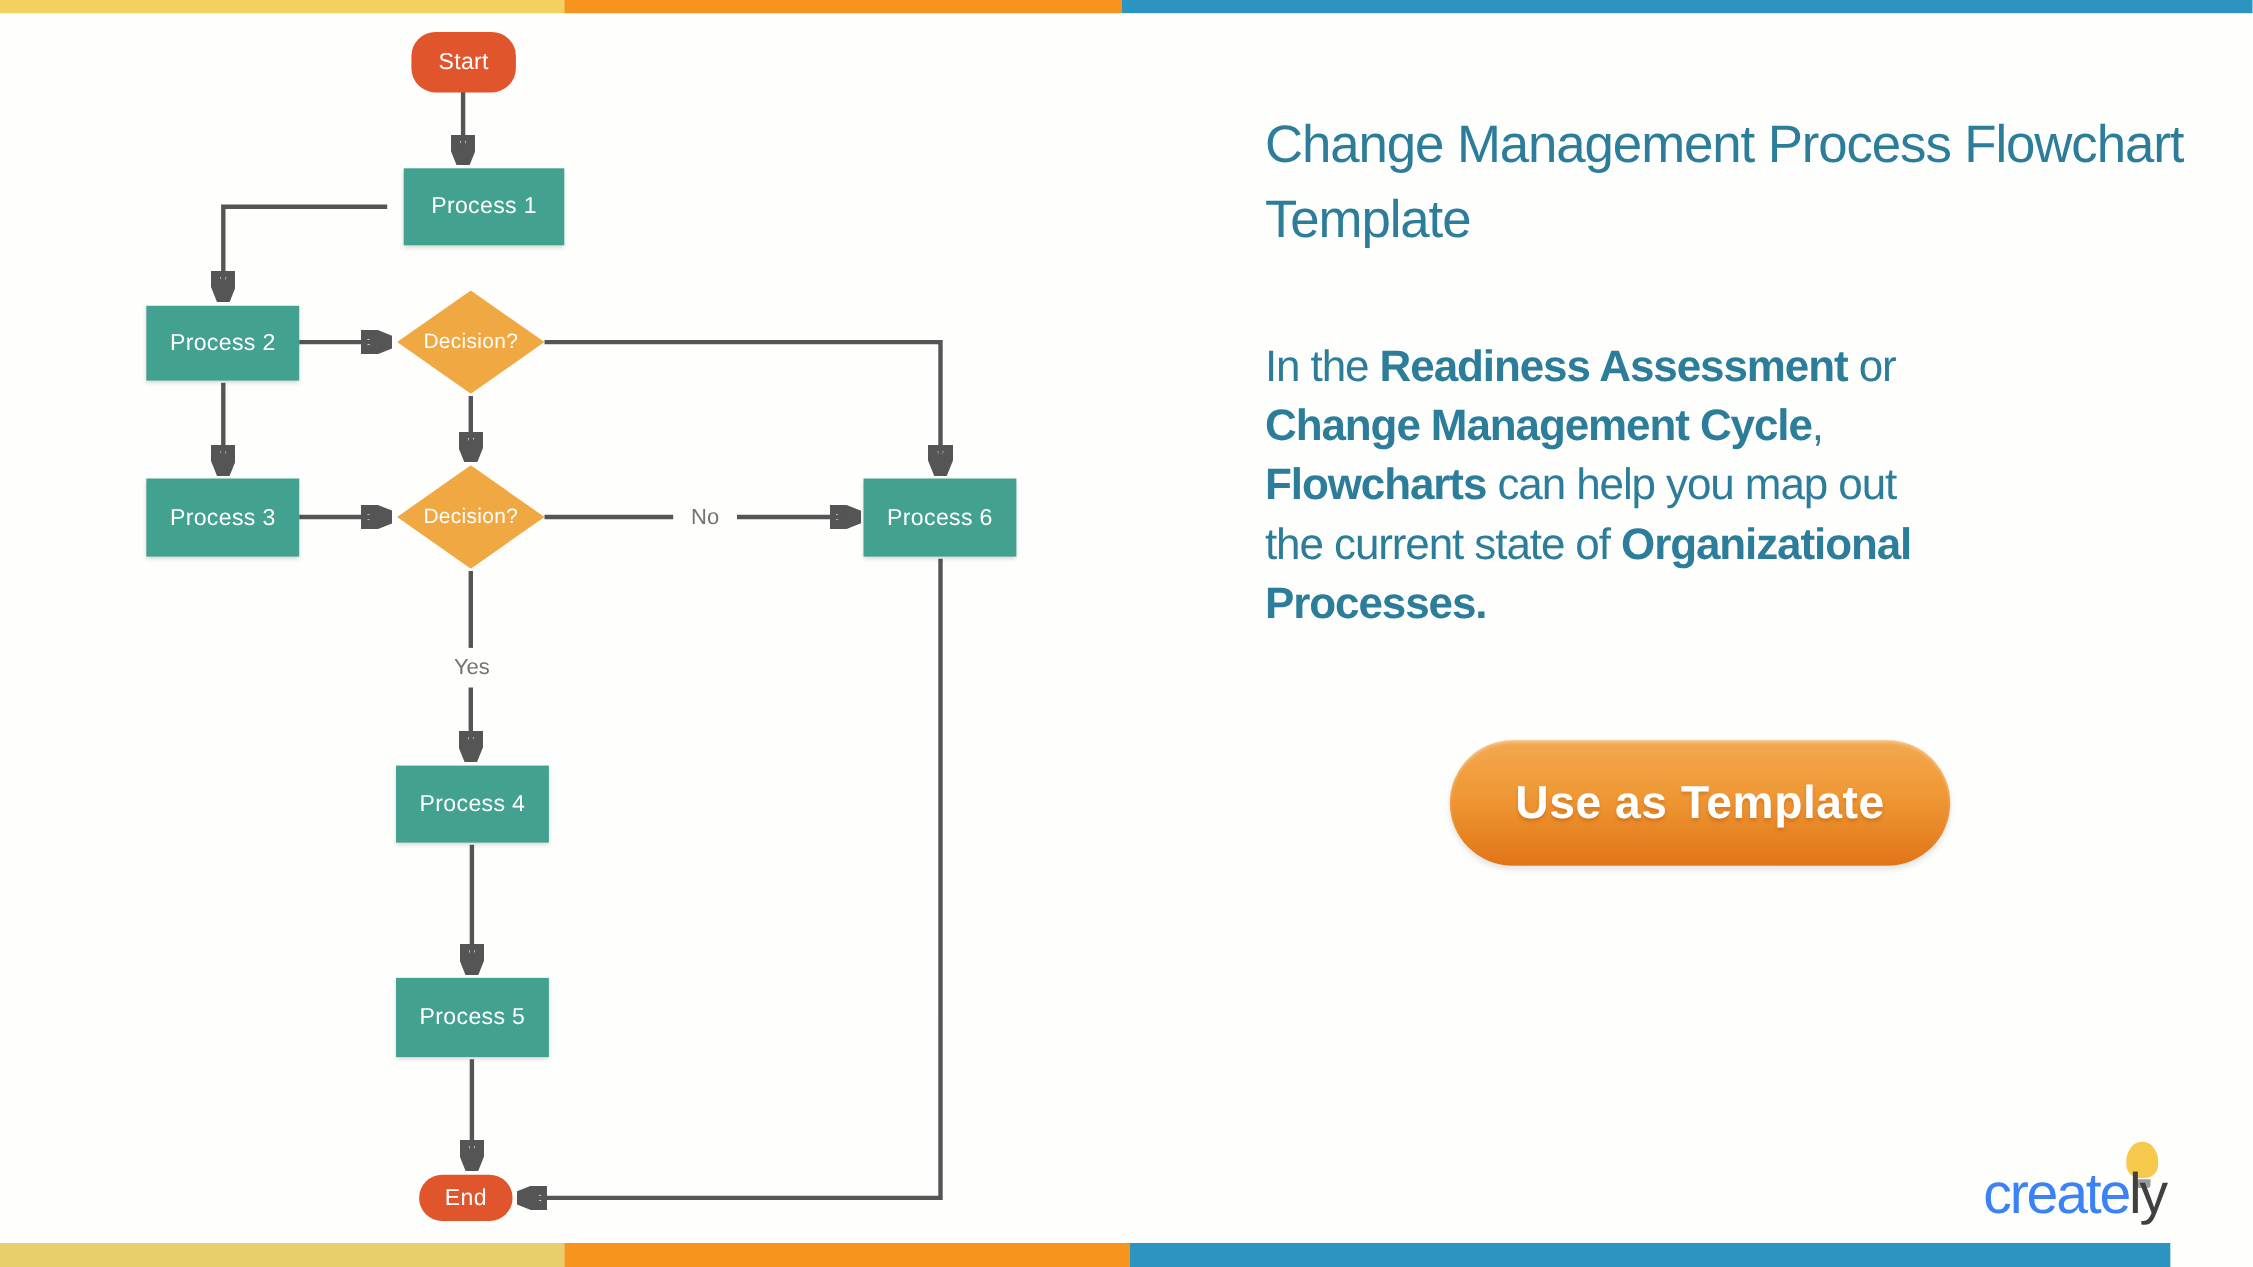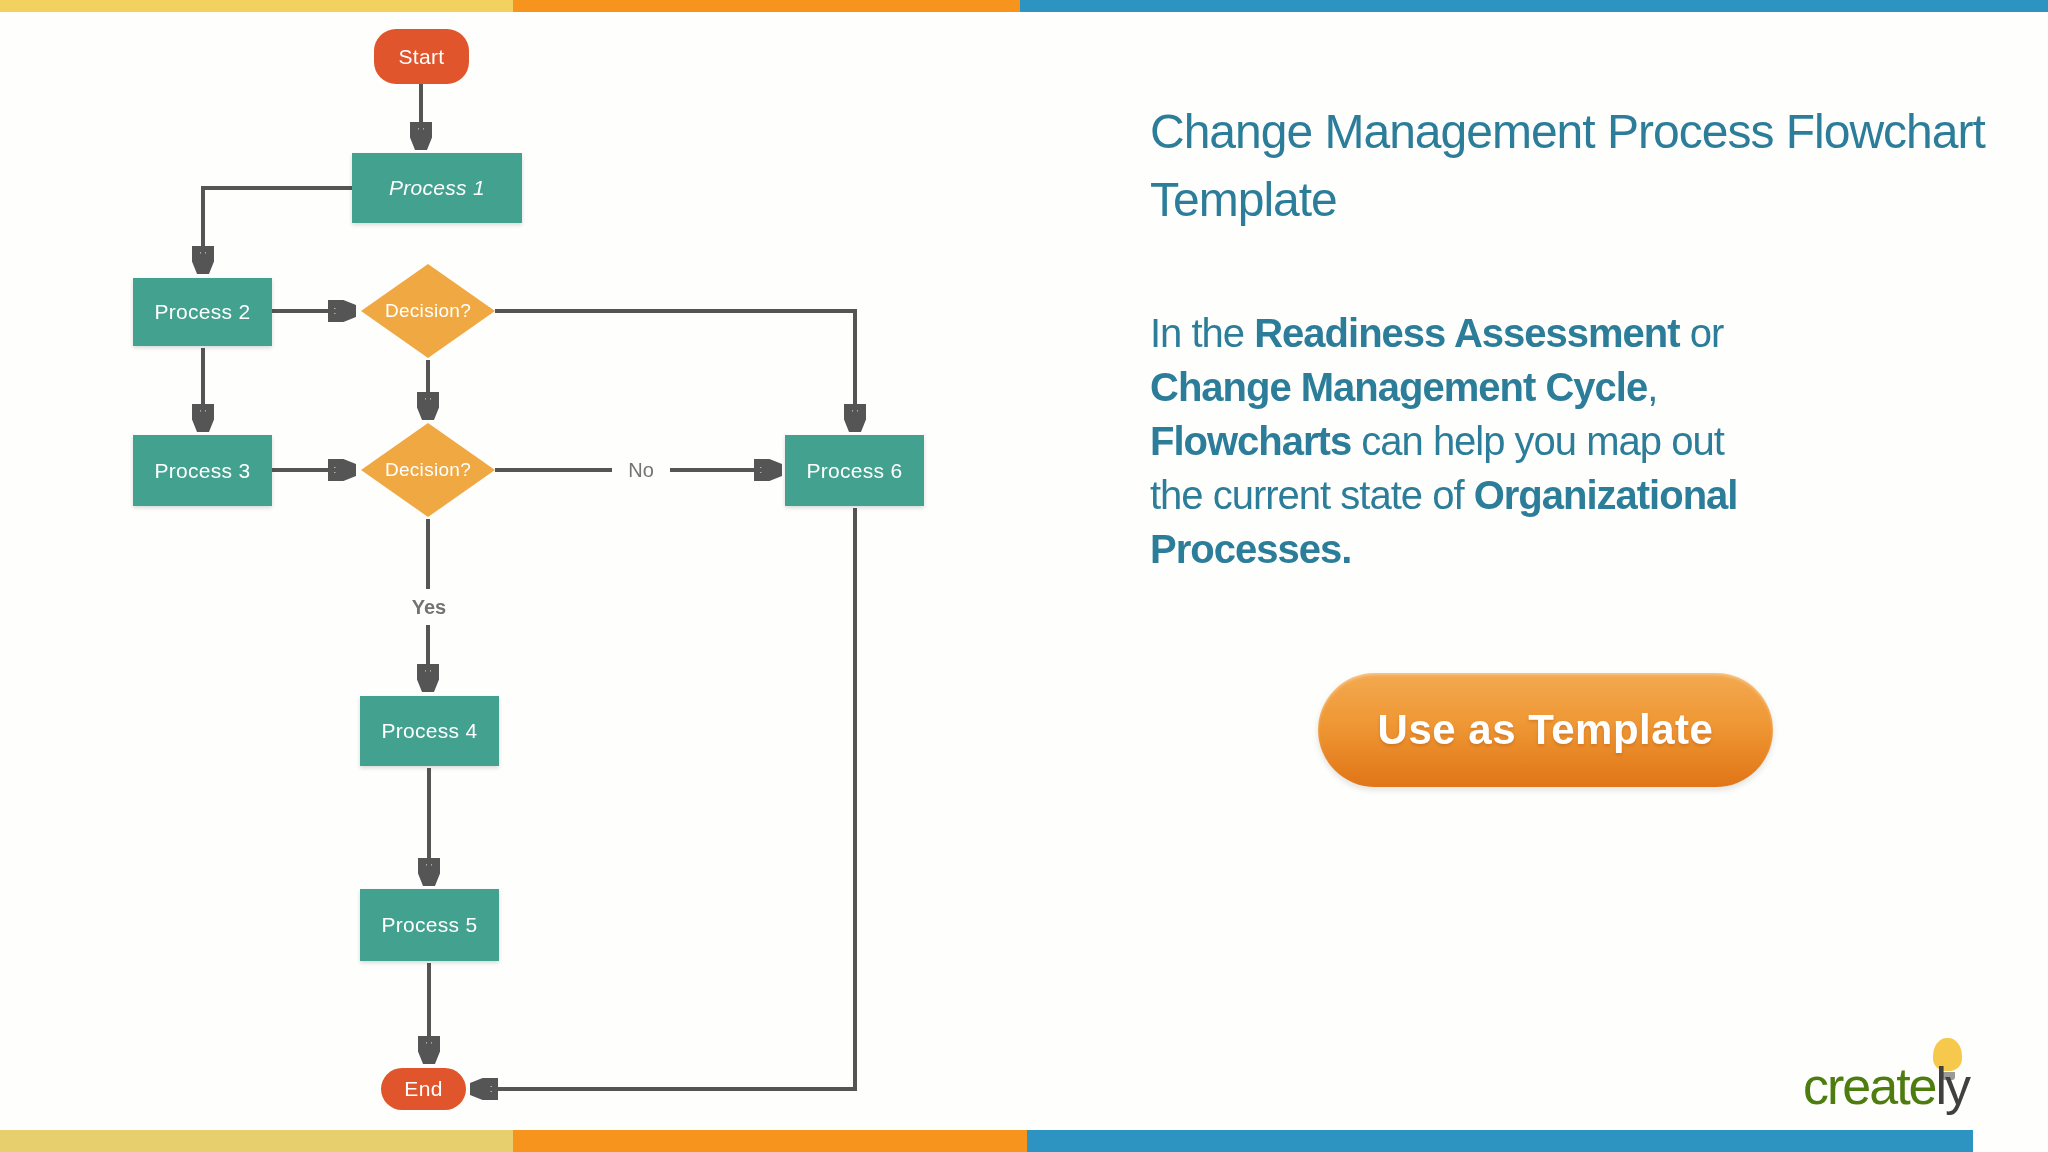--- a/index.html
+++ b/index.html
@@ -20,51 +20,51 @@
 
   
   .fc-lines { position:absolute; left:0; top:0; }
   .fc-lines path { stroke:#555555; stroke-width:4; fill:none; stroke-linejoin:miter; }
   .node { position:absolute; display:flex; align-items:center; justify-content:center;
           color:#ffffff; font-size:21px; letter-spacing:.3px; }
   .proc { background:#43a18f; box-shadow:0 2px 4px rgba(0,0,0,.15); }
   .term { background:#e0552b; border-radius:22px; font-size:21px; }
   .diam { background:#f0a843; clip-path:polygon(50% 0%,100% 50%,50% 100%,0% 50%); font-size:19px; }
   #n-start { left:374px; top:29px;  width:95px;  height:55px; }
-  #n-p1    { left:352px; top:153px; width:170px; height:70px;font-style:italic; }
+  #n-p1    { left:367px; top:153px; width:146px; height:70px; }
   #n-p2    { left:133px; top:278px; width:139px; height:68px; }
   #n-d1    { left:361px; top:264px; width:134px; height:94px; }
   #n-p3    { left:133px; top:435px; width:139px; height:71px; }
   #n-d2    { left:361px; top:423px; width:134px; height:94px; }
   #n-p6    { left:785px; top:435px; width:139px; height:71px;text-align:center; }
   #n-p4    { left:360px; top:696px; width:139px; height:70px; }
   #n-p5    { left:360px; top:889px; width:139px; height:72px; }
   #n-end   { left:381px; top:1068px; width:85px; height:42px; border-radius:21px; }
   .edge-label { position:absolute; display:flex; align-items:center; justify-content:center;
                 background:#fefefd; color:#737373; font-size:20px; }
   #lbl-no  { left:612px; top:452px; width:58px; height:36px; }
-  #lbl-yes { left:398px; top:589px; width:62px; height:36px;font-weight:bold; }
+  #lbl-yes { left:398px; top:589px; width:62px; height:36px; }
 
   
   .title { position:absolute; left:1150px; top:98px; width:905px; color:#2c7d99;
            font-size:48px; line-height:68px; letter-spacing:-1px; font-weight:400; }
   .para  { position:absolute; left:1150px; top:306px; width:660px; color:#2c7d99;
            font-size:40px; line-height:54px; letter-spacing:-1px; font-weight:400; }
   .para b { font-weight:700; }
   .cta { position:absolute; left:1318px; top:673px; width:455px; height:114px;
          border-radius:58px; display:flex; align-items:center; justify-content:center;
          background:linear-gradient(180deg,#f3a950 0%,#ef9734 45%,#e07517 100%);
          box-shadow:inset 0 2px 3px rgba(255,255,255,.35), 0 3px 6px rgba(0,0,0,.12);
          color:#fff; font-size:42px; font-weight:700; letter-spacing:.5px;
          text-shadow:0 2px 3px rgba(140,60,0,.25); cursor:pointer; }
 
   
   .logo { position:absolute; left:1803px; top:1060px; font-size:52px; letter-spacing:-2px;
           line-height:1; white-space:nowrap; }
-  .lg-blue   { color:#4d7c0f; }
+  .lg-blue   { color:#3b82f6; }
   .lg-orange { color:#404040; }
   .bulb { position:absolute; left:1933px; top:1038px; width:30px; height:44px; }
   .bulb-body { width:29px; height:33px; background:#f6c84c;
                border-radius:48% 48% 42% 42% / 55% 55% 38% 38%; }
   .bulb-base { width:13px; height:8px; background:#9a9a9a; margin:1px auto 0;
                border-radius:0 0 3px 3px; }
 </style>
 </head>
 <body>
 

